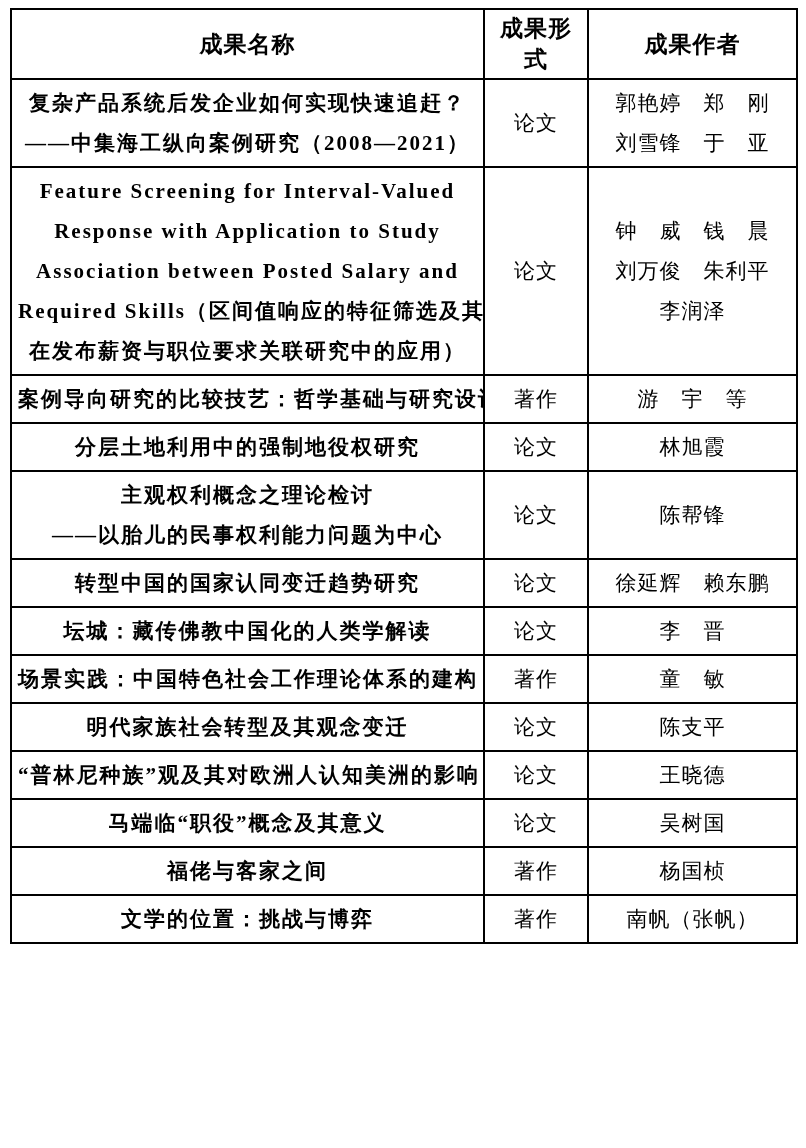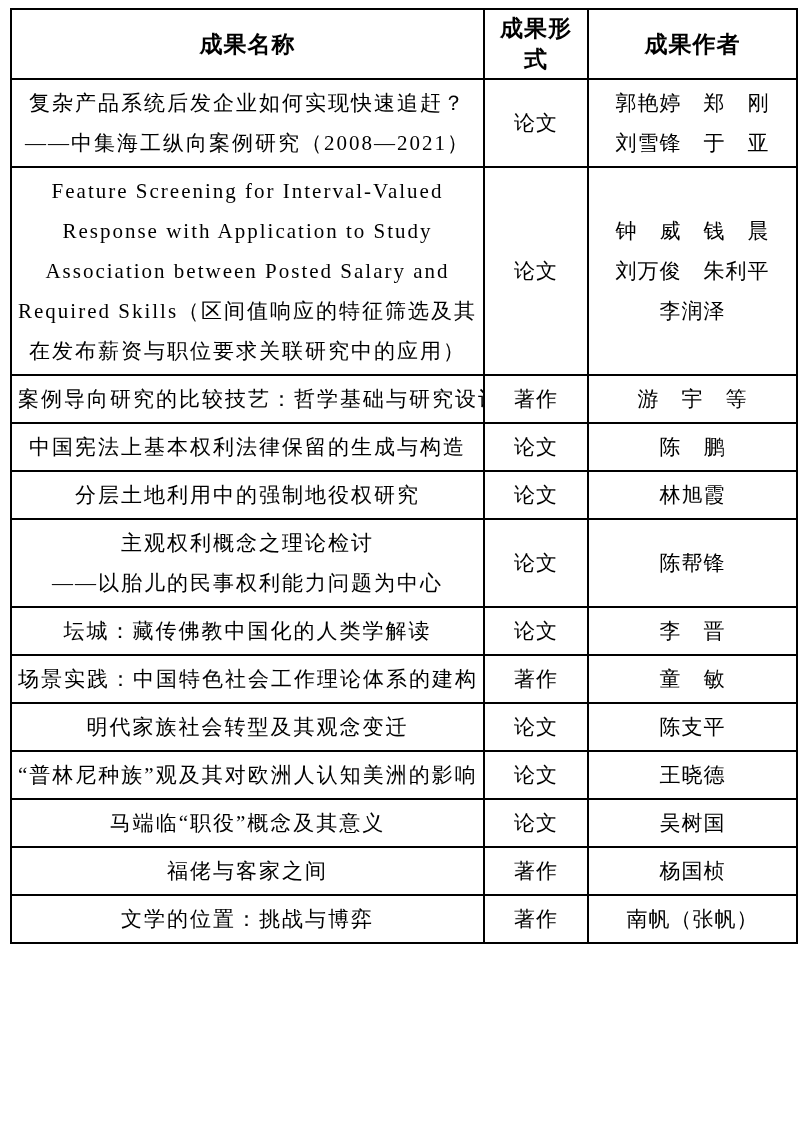--- a/index.html
+++ b/index.html
@@ -41,20 +41,21 @@
   }
   td {
     font-size: 21px;
   }
   .line {
     line-height: 40px;
     white-space: nowrap;
   }
   td.name-cell .line {
     letter-spacing: 2px;
+    font-weight: bold;
   }
   td.form-cell .line,
   td.author-cell .line {
     letter-spacing: 1px;
   }
 </style>
 </head>
 <body>
 
 <table class="results">
@@ -107,50 +108,50 @@
         </td>
         <td class="form-cell">
           <div class="line">著作</div>
         </td>
         <td class="author-cell">
           <div class="line">游　宇　等</div>
         </td>
       </tr>
       <tr>
         <td class="name-cell">
-          <div class="line">中国宪法上基本权利法律保留的生成与构造</div>
-        </td>
-        <td class="form-cell">
-          <div class="line">论文</div>
-        </td>
-        <td class="author-cell">
-          <div class="line">陈　鹏</div>
-        </td>
-      </tr>
-      <tr>
-        <td class="name-cell">
           <div class="line">分层土地利用中的强制地役权研究</div>
         </td>
         <td class="form-cell">
           <div class="line">论文</div>
         </td>
         <td class="author-cell">
           <div class="line">林旭霞</div>
         </td>
       </tr>
       <tr>
         <td class="name-cell">
           <div class="line">主观权利概念之理论检讨</div>
           <div class="line">——以胎儿的民事权利能力问题为中心</div>
         </td>
         <td class="form-cell">
           <div class="line">论文</div>
         </td>
         <td class="author-cell">
           <div class="line">陈帮锋</div>
+        </td>
+      </tr>
+      <tr>
+        <td class="name-cell">
+          <div class="line">转型中国的国家认同变迁趋势研究</div>
+        </td>
+        <td class="form-cell">
+          <div class="line">论文</div>
+        </td>
+        <td class="author-cell">
+          <div class="line">徐延辉　赖东鹏</div>
         </td>
       </tr>
       <tr>
         <td class="name-cell">
           <div class="line">坛城：藏传佛教中国化的人类学解读</div>
         </td>
         <td class="form-cell">
           <div class="line">论文</div>
         </td>
         <td class="author-cell">

